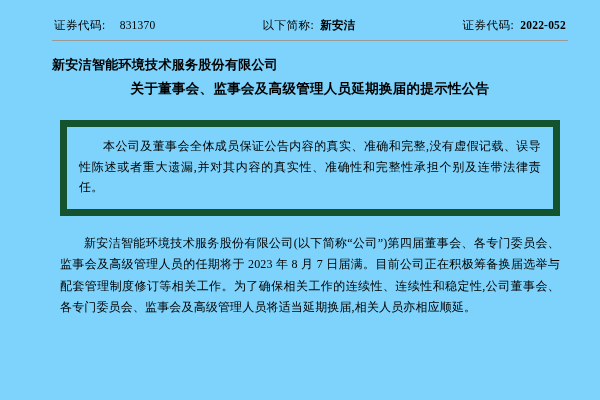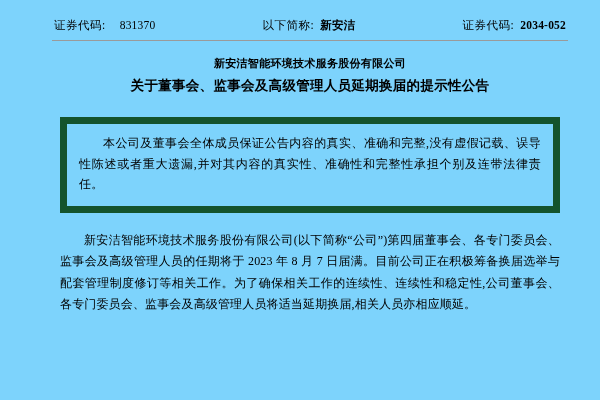--- a/index.html
+++ b/index.html
@@ -38,23 +38,23 @@
     letter-spacing: 0.5px;
   }
   .hdr-code { margin-left: 14px; }
   .hdr-name { margin-left: 6px; font-weight: bold; }
   .rule {
     border: 0;
     border-top: 1px solid #9a9a9a;
     margin: 0 0 14px 0;
   }
   .title {
-    text-align: center;
+    text-align: left;
     font-weight: bold;
-    font-size: 11px;
+    font-size: 13px;
     line-height: 1.55;
     letter-spacing: 0.3px;
     margin: 6px 0 2px 0;
   }
   .subtitle {
     text-align: center;
     font-weight: bold;
     font-size: 13.5px;
     line-height: 1.55;
     letter-spacing: 0.3px;
@@ -93,21 +93,21 @@
 <div class="page">
 
   <div class="header-row">
     <span class="header-item">
       <span class="hdr-label">证券代码:</span><span class="hdr-code">831370</span>
     </span>
     <span class="header-item">
       <span class="hdr-label">以下简称:</span><span class="hdr-name">新安洁</span>
     </span>
     <span class="header-item">
-      <span class="hdr-label">证券代码:</span><span class="hdr-name">2034-052</span>
+      <span class="hdr-label">证券代码:</span><span class="hdr-name">2022-052</span>
     </span>
   </div>
 
   <hr class="rule">
 
   <div class="title">新安洁智能环境技术服务股份有限公司</div>
   <div class="subtitle">关于董事会、监事会及高级管理人员延期换届的提示性公告</div>
 
   <div class="notice-box">
     <p>本公司及董事会全体成员保证公告内容的真实、准确和完整,没有虚假记载、误导性陈述或者重大遗漏,并对其内容的真实性、准确性和完整性承担个别及连带法律责任。</p>

